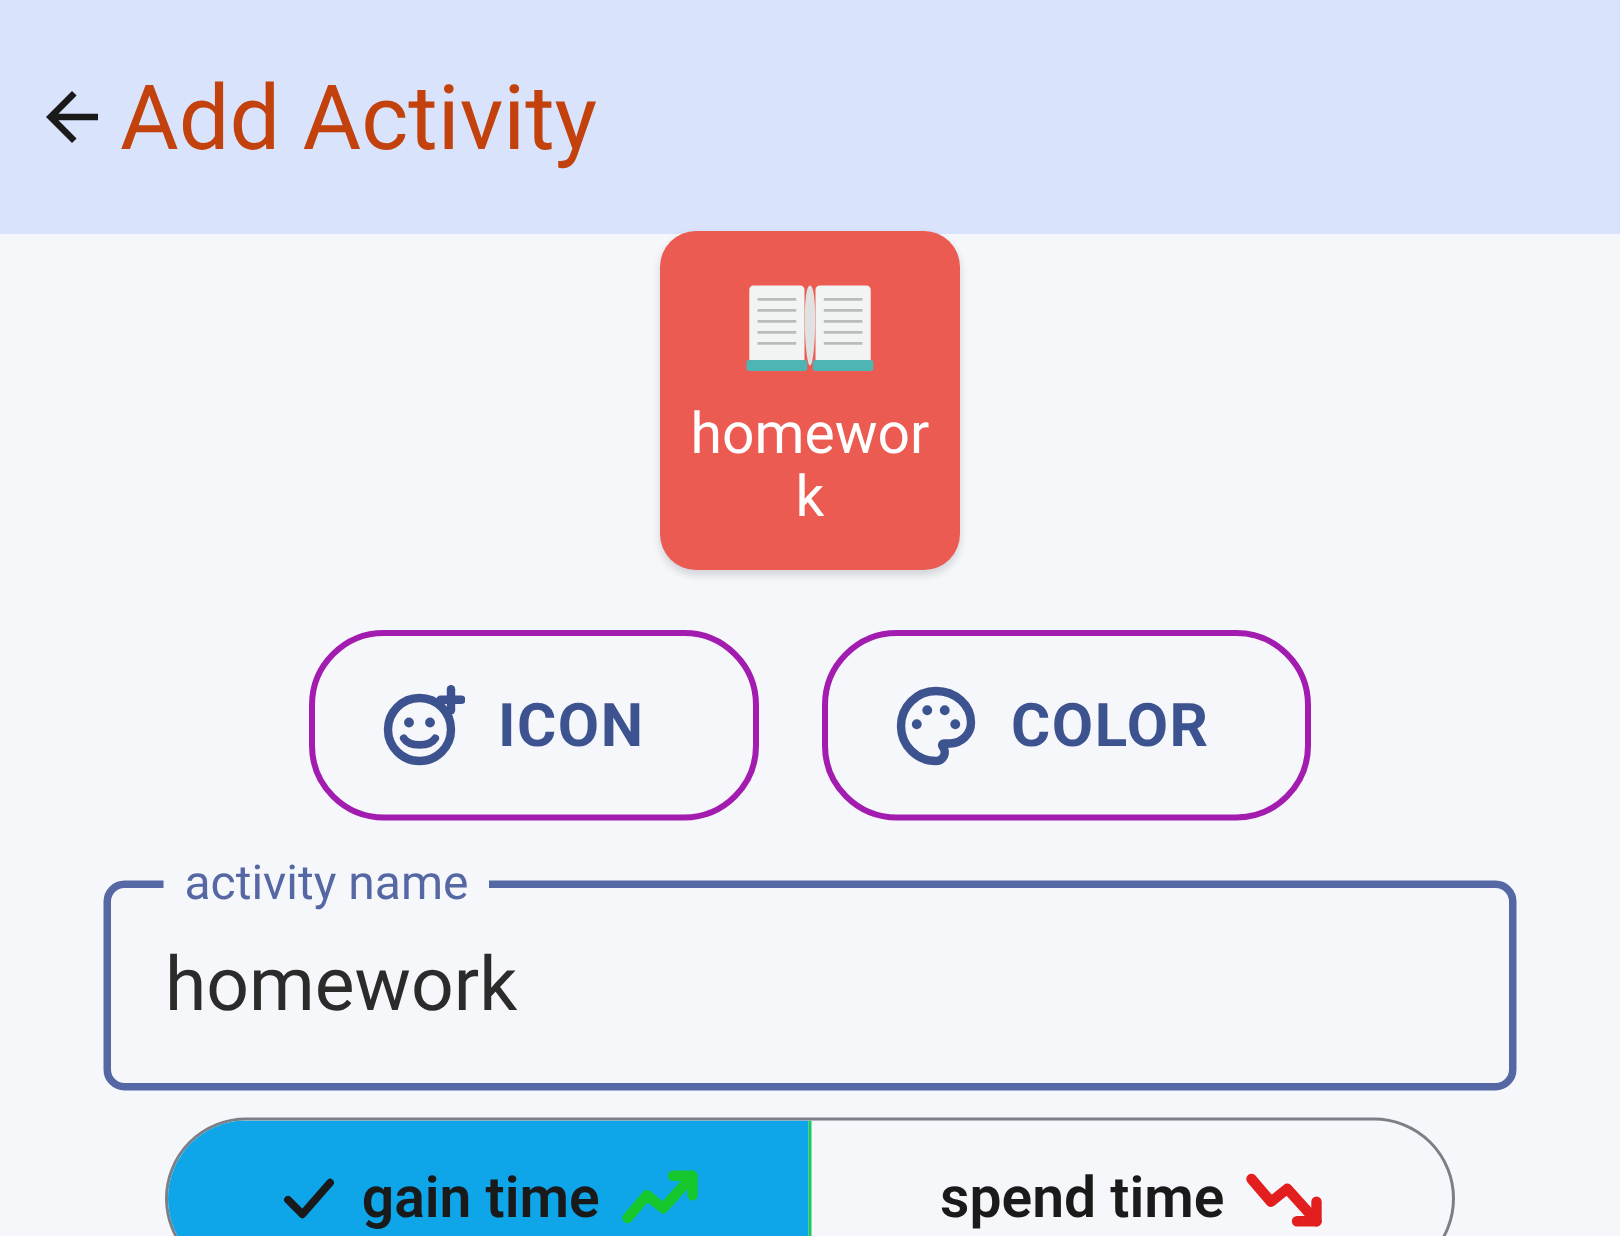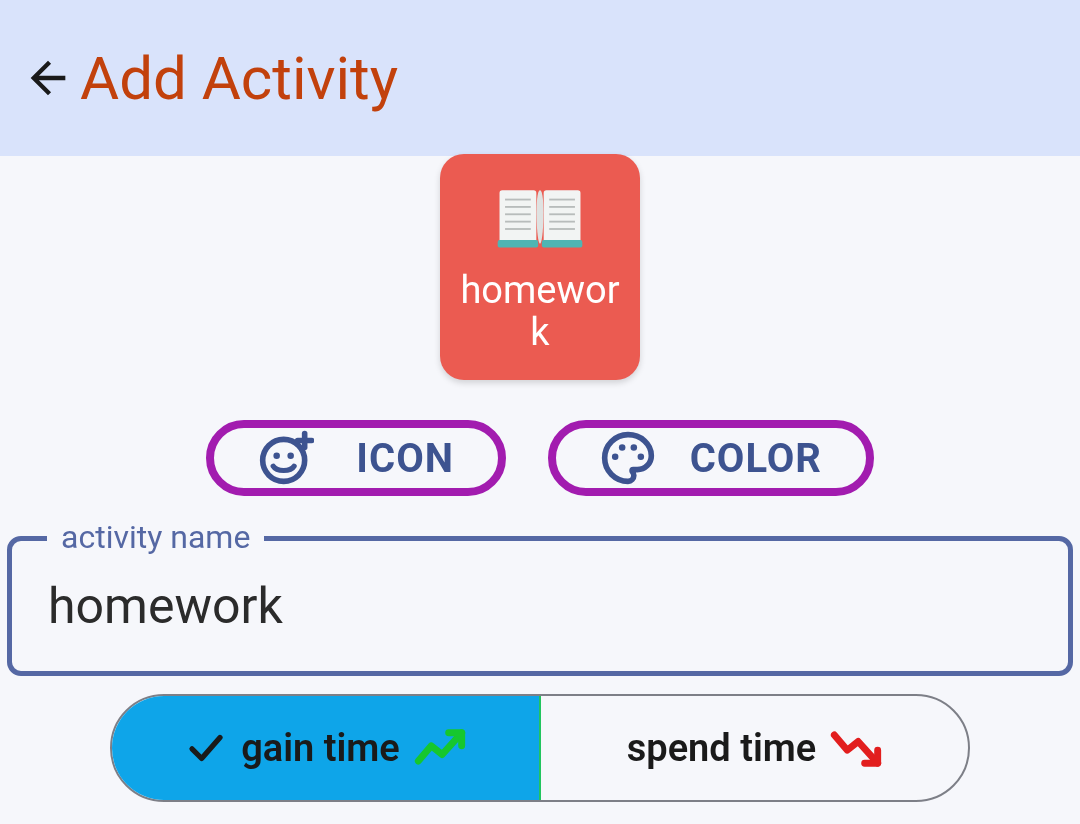--- a/index.html
+++ b/index.html
@@ -66,41 +66,41 @@
       margin-top: 4px;
       word-break: break-all;
       padding: 0 6px;
     }
     .pill-row {
       display: flex;
       gap: 42px;
       margin-top: 40px;
     }
     .pill {
-      height: 76px;
-      border: 8px solid #a21caf;
+      height: 127px;
+      border: 4px solid #a21caf;
       border-radius: 50px;
       background: transparent;
       display: flex;
       align-items: center;
-      justify-content: space-between;
+      justify-content: flex-start;
       gap: 22px;
       padding: 0 44px;
       cursor: pointer;
       min-width: 300px;
     }
     .pill svg { width: 56px; height: 56px; }
     .pill-label {
       font-size: 40px;
       font-weight: 700;
       color: #3d5390;
       letter-spacing: 1px;
     }
     .field-wrap {
-      width: 1066px;
+      width: 942px;
       margin-top: 40px;
       position: relative;
       border-radius: 15px;
     }
     .field-label {
       position: absolute;
       top: -18px;
       left: 40px;
       background: #f6f7fb;
       padding: 0 14px;

